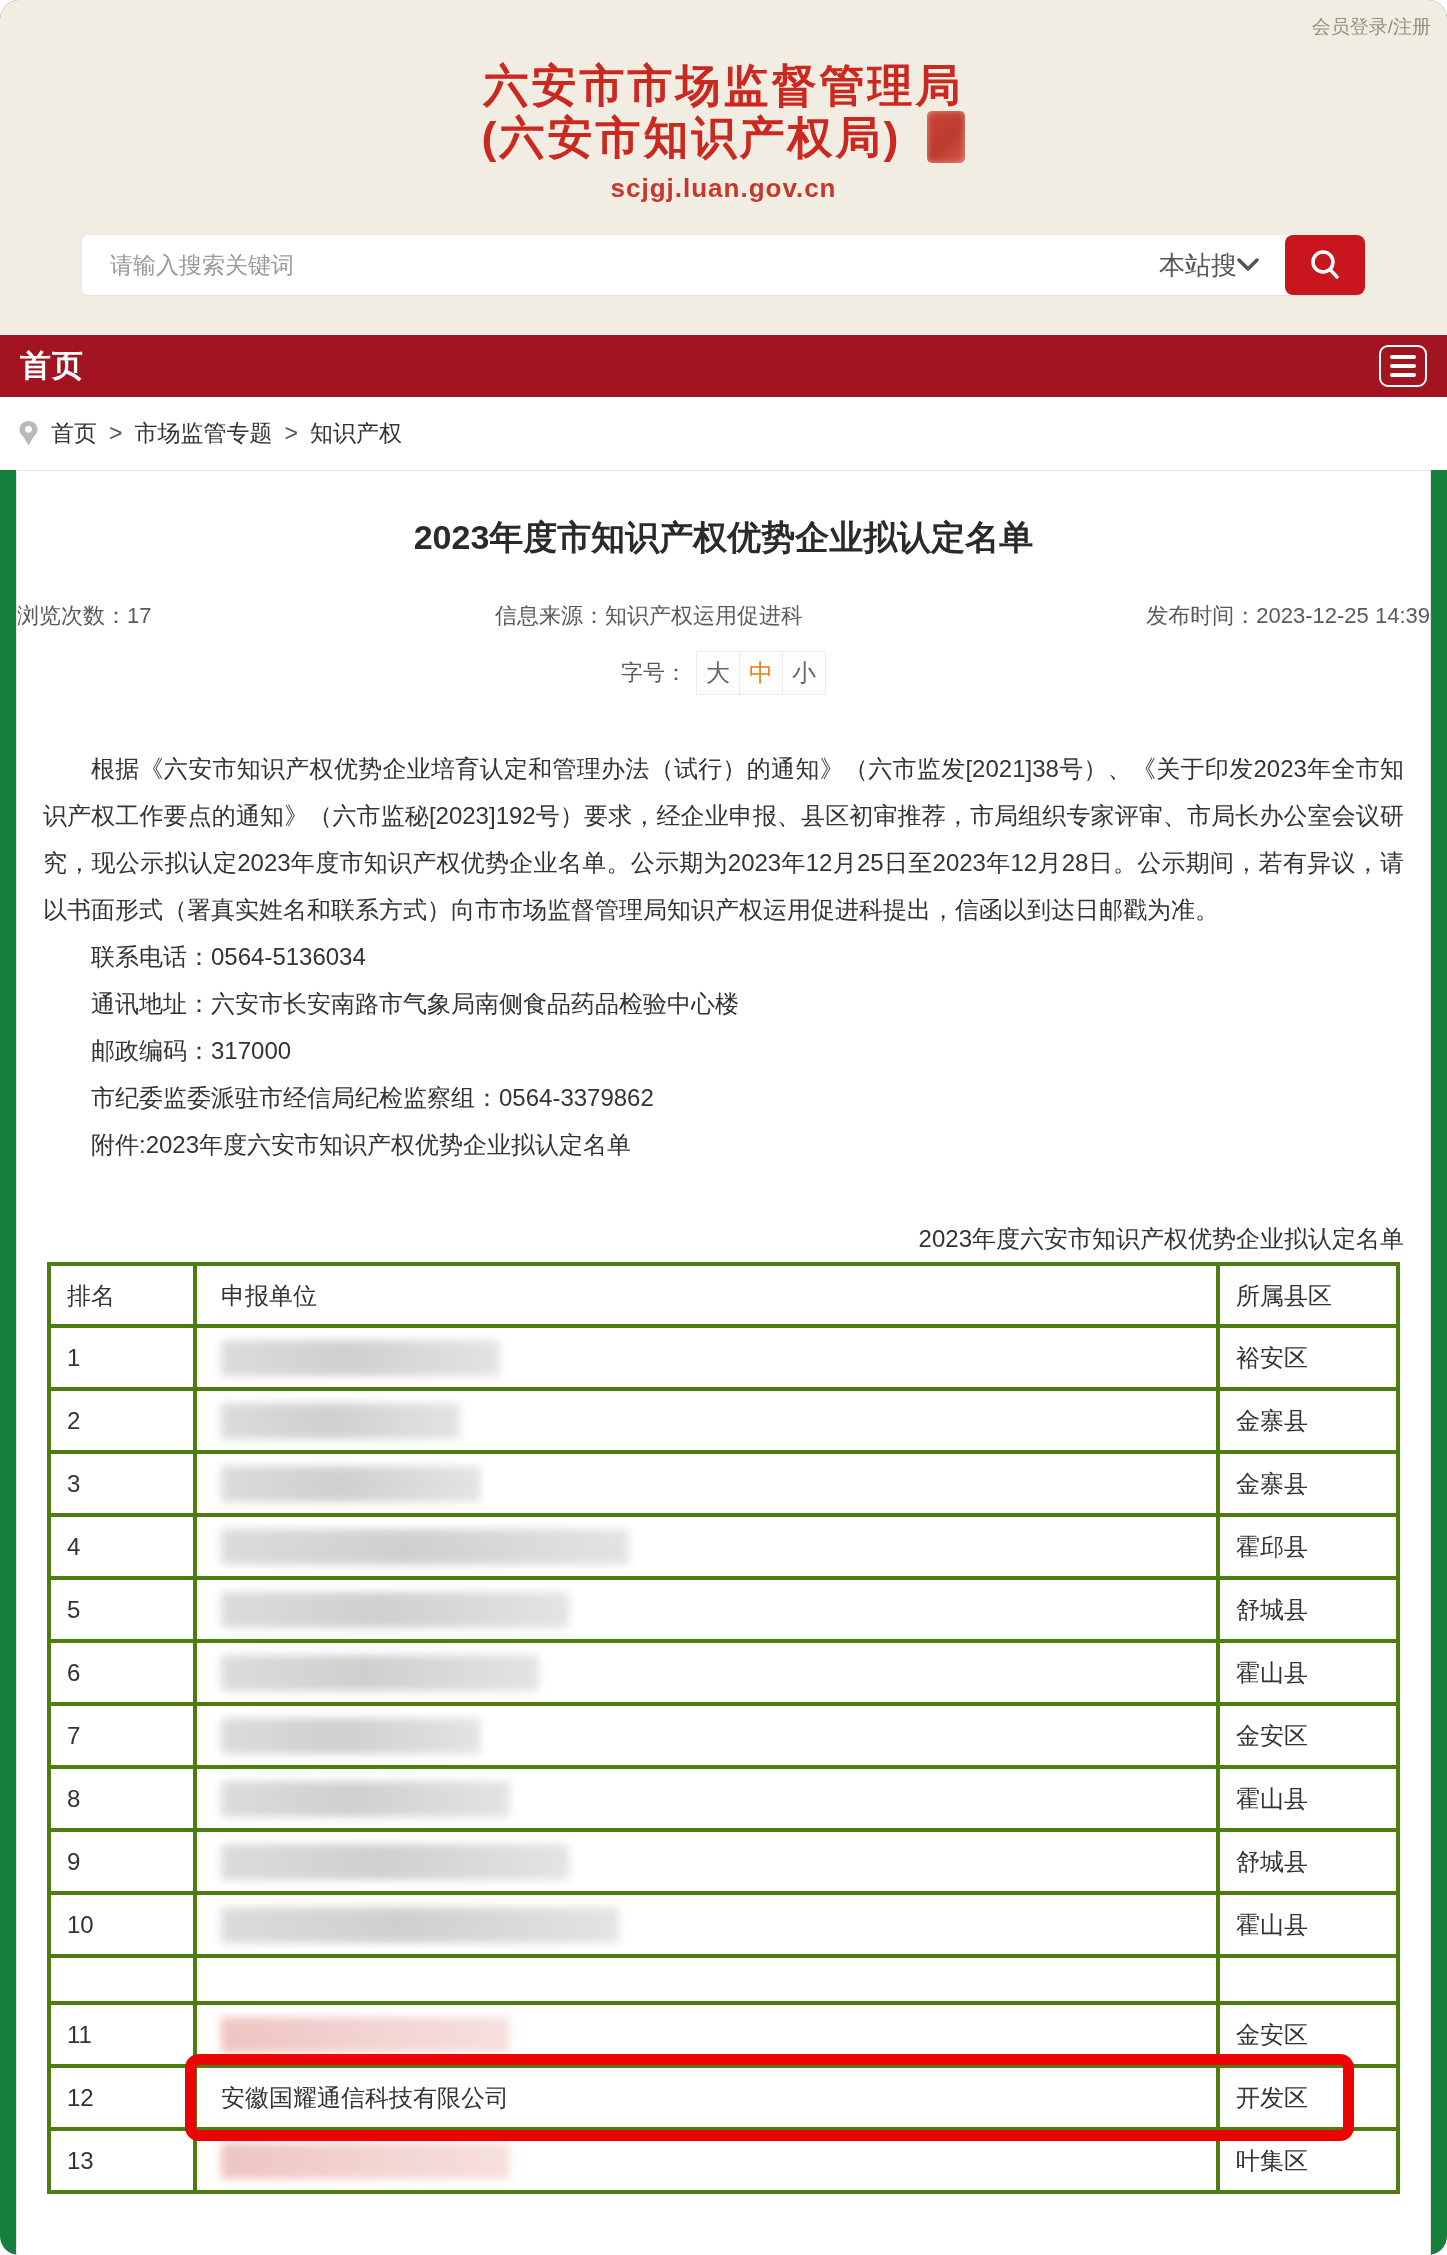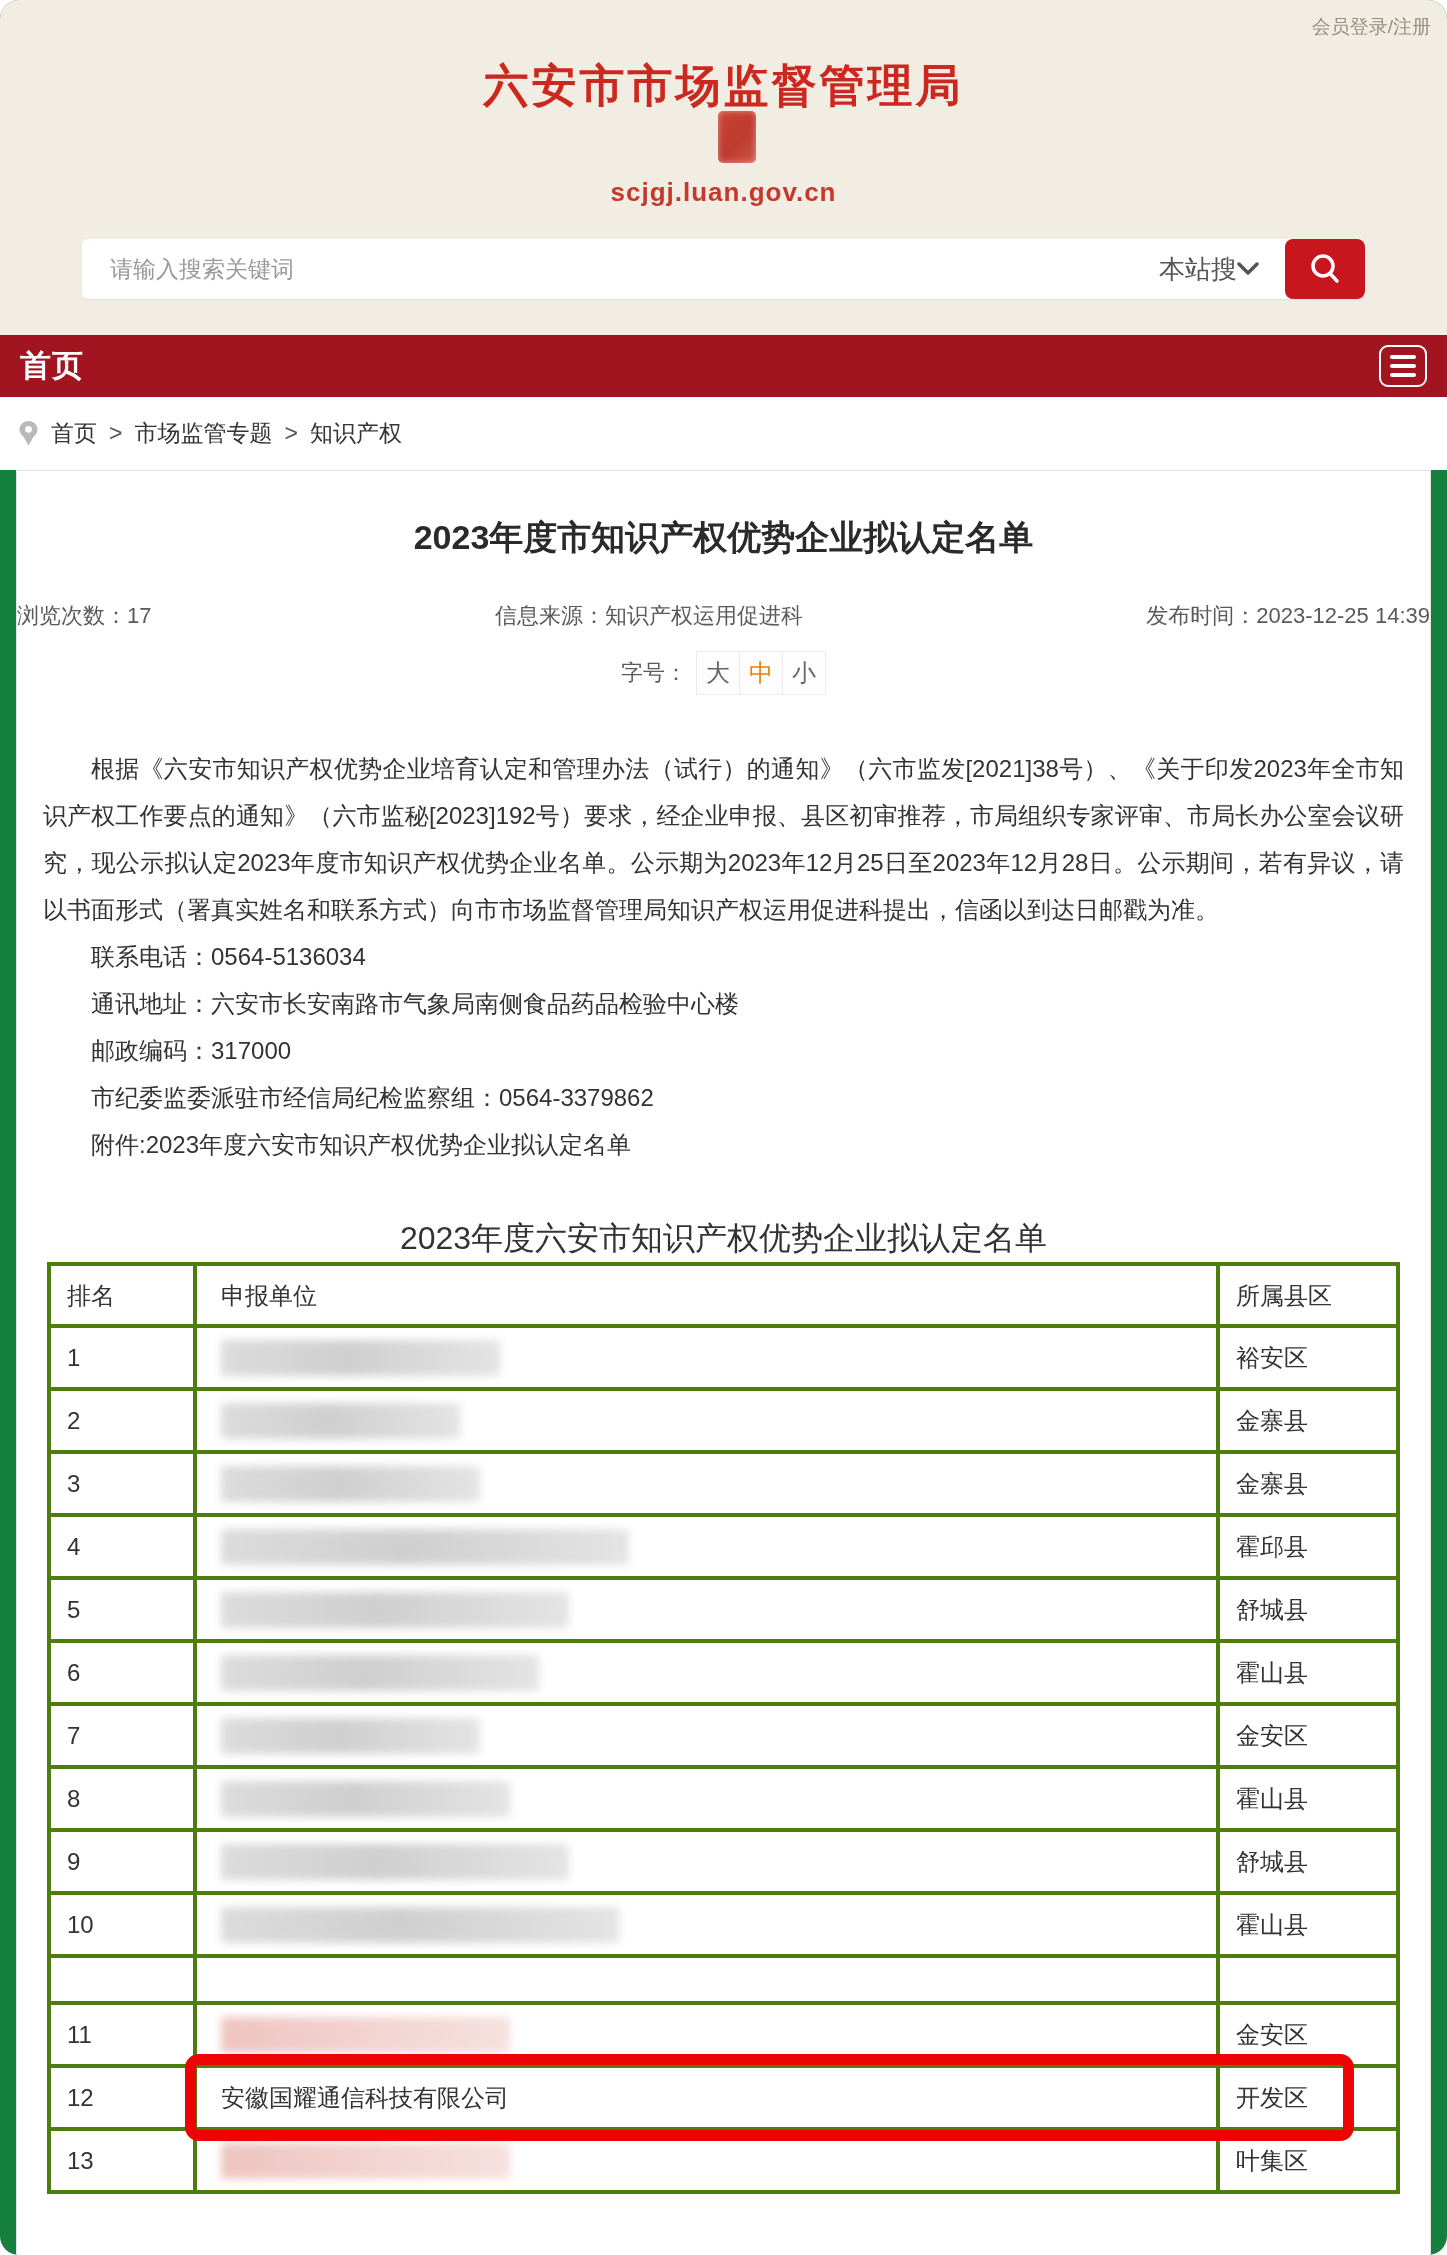--- a/index.html
+++ b/index.html
@@ -57,21 +57,21 @@
   .fs-btn{width:42px;height:42px;display:flex;align-items:center;justify-content:center;
           border:1px solid #ececec;background:#fdfdfd;font-size:24px;color:#666;
           margin-left:-1px;cursor:pointer;}
   .fs-btn.active{color:#e8820c;}
 
   .article-body{margin-top:50px;padding:0 26px;font-size:24px;line-height:47px;color:#333;}
   .article-body p{margin:0;text-indent:2em;}
   .para{text-align:justify;}
   .date-line{text-align:right;padding-right:40px;text-indent:0 !important;}
 
-  .table-title{margin-top:47px;text-align:center;font-size:32px;line-height:47px;color:#333;}
+  .table-title{margin-top:47px;text-align:right;font-size:24px;line-height:47px;color:#333;}
 
   
   table{border-collapse:collapse;width:calc(100% - 8px);margin:0 4px;table-layout:fixed;}
   th,td{border:4px solid #4d7c0f;font-size:24px;color:#333;font-weight:400;
         text-align:left;vertical-align:middle;box-sizing:border-box;}
   th{height:62px;padding:0 0 0 16px;}
   td{height:63px;padding:0 0 0 16px;}
   th.c-company,td.c-company{padding-left:24px;}
   tr.spacer-row td{height:47px;}
   .blur{height:36px;border-radius:3px;filter:blur(4px);}
@@ -85,20 +85,21 @@
 <body>
 
 <div class="page">
 
   <div class="top">
     <span class="login-link">会员登录/注册</span>
 
     <div class="masthead">
       <div class="m-line">六安市市场监督管理局</div>
       <div class="m-line m-line2">
+        <span>(六安市知识产权局)</span>
         <span class="seal"></span>
       </div>
       <div class="site-url">scjgj.luan.gov.cn</div>
     </div>
 
     <div class="search-row">
       <input class="search-input" type="text" placeholder="请输入搜索关键词" style="">
       <div class="scope">
         <span>本站搜</span>
         <svg width="22" height="14" viewBox="0 0 22 14">

